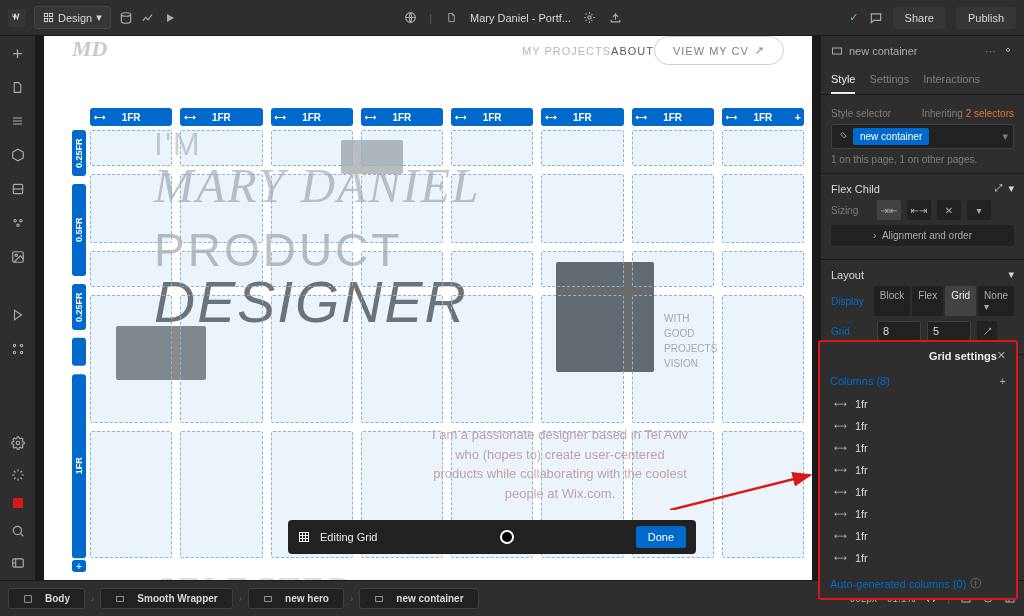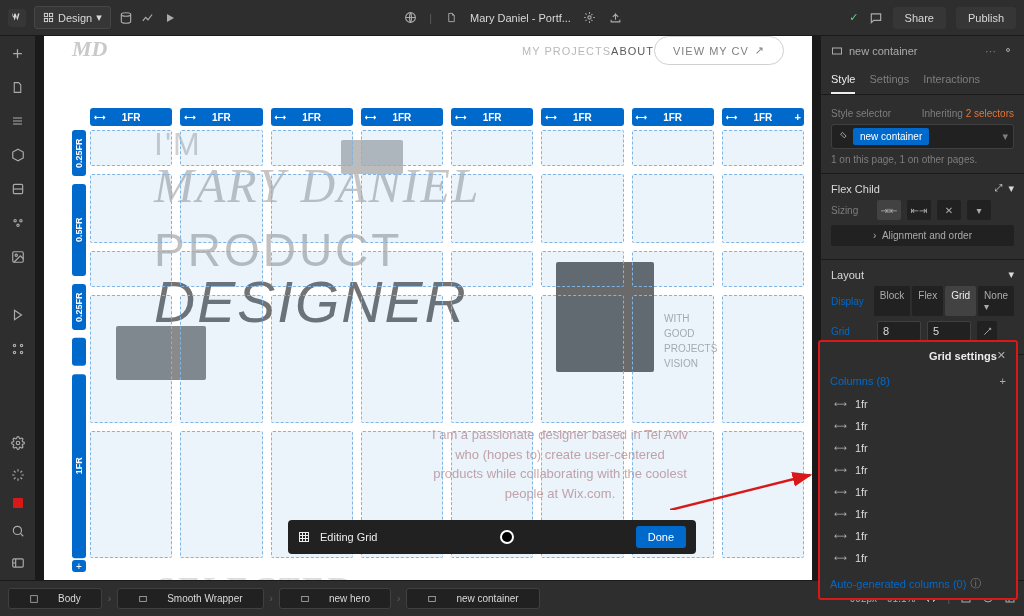--- a/index.html
+++ b/index.html
@@ -80,21 +80,21 @@
 .layout-btn { background: #212121; padding: 4px 6px; font-size: 10px; color: #ababab; cursor: pointer; border-radius: 2px; }
 .layout-btn.active { background: #424242; color: #ededed; }
 .grid-input { background: #212121; border: 1px solid #404040; color: #d9d9d9; width: 44px; padding: 3px 5px; font-size: 11px; border-radius: 2px; }
 .grid-settings-panel { position: absolute; right: 6px; top: 340px; width: 200px; background: #2e2e2e; border: 2px solid #d91818; border-radius: 3px; }
 .gs-header { padding: 7px 10px; color: #ededed; font-size: 11px; display: flex; align-items: center; justify-content: flex-end; font-weight: bold; }
 .gs-columns { padding: 6px 10px; color: #006acc; font-size: 11px; display: flex; justify-content: space-between; align-items: center; }
 .gs-item { padding: 5px 14px; display: flex; align-items: center; gap: 8px; color: #d9d9d9; font-size: 11px; }
 .gs-item::before { content: "⟷"; font-size: 9px; color: #ababab; }
 .gs-auto { padding: 7px 10px; color: #006acc; font-size: 11px; display: flex; align-items: center; gap: 4px; }
 .bottom-bar { height: 36px; background: #2e2e2e; display: flex; align-items: center; padding: 0 8px; gap: 6px; border-top: 1px solid #1a1a1a; }
-.bc-item { background: #212121; border: 1px solid #404040; border-radius: 3px; padding: 4px 20px; display: flex; align-items: center; gap: 19px; color: #d9d9d9; font-size: 10px; cursor: pointer; }
+.bc-item { background: #212121; border: 1px solid #404040; border-radius: 3px; padding: 4px 14px; display: flex; align-items: center; gap: 12px; color: #d9d9d9; font-size: 10px; cursor: pointer; font-weight: bold; }
 .bc-sep { color: #5e5e5e; font-size: 10px; }
 .bottom-right { margin-left: auto; display: flex; align-items: center; gap: 10px; color: #ababab; font-size: 10px; }
 .red-arrow { position: absolute; left: 670px; top: 470px; width: 150px; height: 40px; pointer-events: none; }
 .sizing-btn { width: 24px; height: 20px; background: #212121; border-radius: 2px; display: flex; align-items: center; justify-content: center; font-size: 10px; }
 .sizing-btn.active { background: #424242; }
 .alignment-row { background: #212121; padding: 5px 8px; font-size: 10px; color: #ababab; text-align: center; border-radius: 2px; }
 </style>
 </head>
 <body>
 

